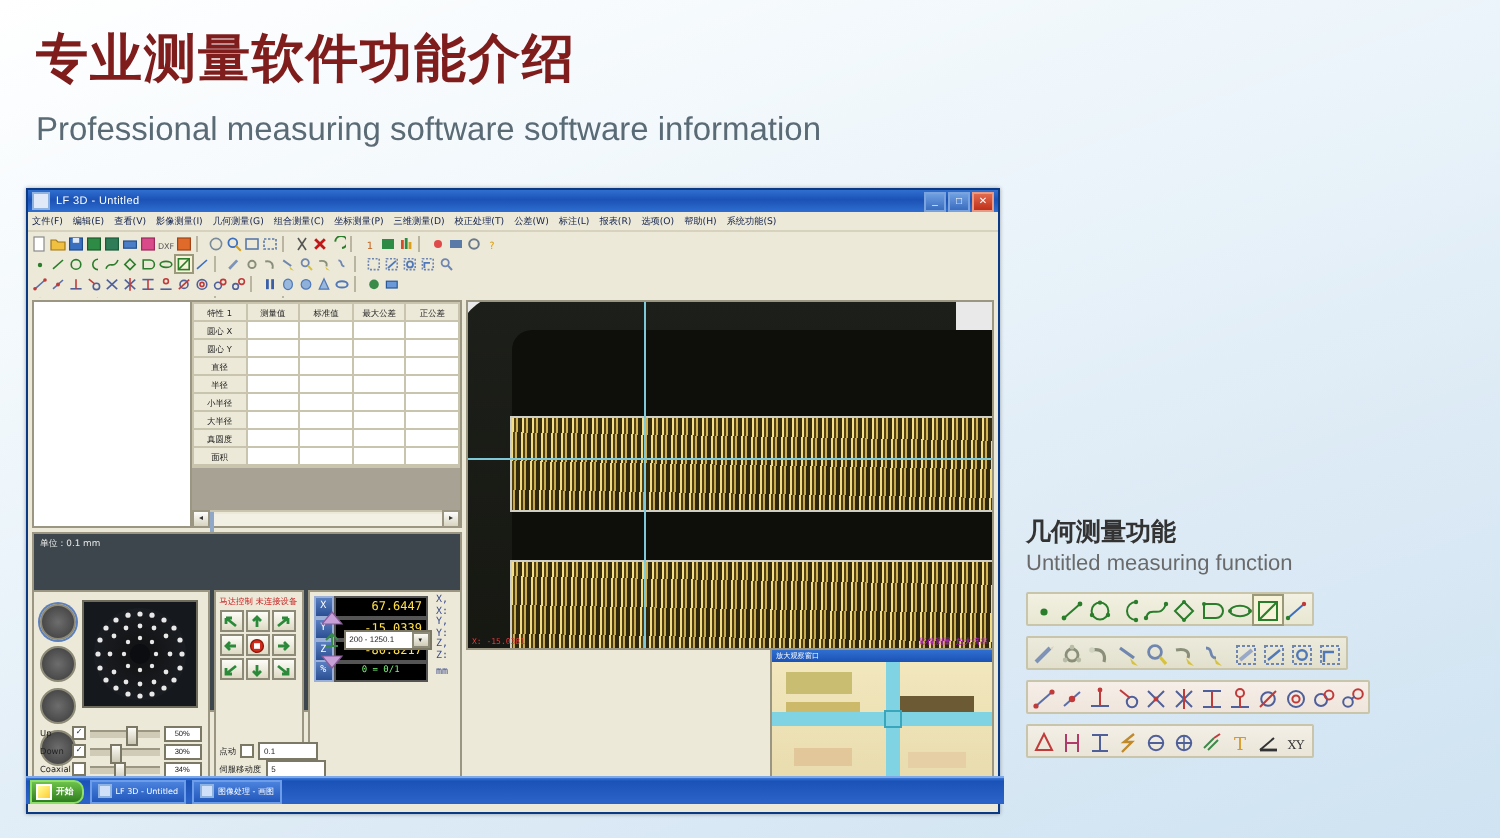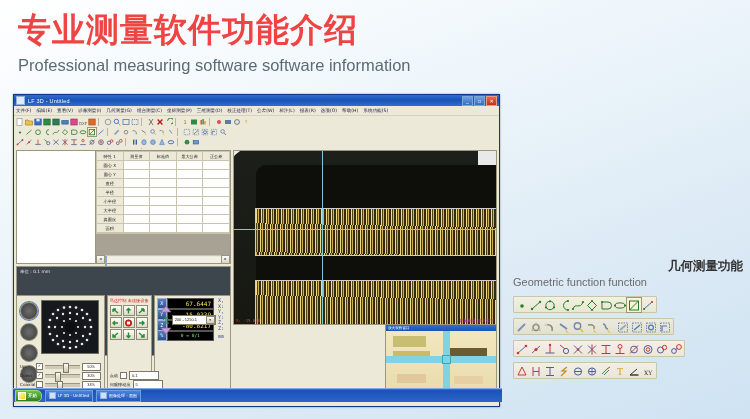--- a/index.html
+++ b/index.html
@@ -7,31 +7,31 @@
     width:750px;height:419px;overflow:hidden;
     font-family:"Liberation Sans","DejaVu Sans",sans-serif;
     background:linear-gradient(160deg,#ffffff 0%,#eef6fb 35%,#dceaf5 70%,#cfe3f2 100%);
     position:relative;
   }
   .page{position:absolute;inset:0;}
 
   
   #header{position:absolute;left:18px;top:8px;width:470px;}
   #title-cn{
-    font-family:Liberation Sans, sans-serif;
-    font-size:33px;font-weight:bold;color:#ef4444;letter-spacing:1px;
+    font-family:Liberation Serif, serif;
+    font-size:26px;font-weight:bold;color:#7f1d1d;letter-spacing:1px;
     line-height:44px;white-space:nowrap;
   }
   #title-en{
     font-size:16.5px;color:#5b6b75;line-height:22px;margin-top:2px;white-space:nowrap;
   }
 
   
   #right-panel{position:absolute;left:513px;top:258px;width:230px;}
-  #geo-title-cn{font-family:"DejaVu Sans",sans-serif;font-size:12.5px;font-weight:bold;color:#333;line-height:16px;text-align:right;}
+  #geo-title-cn{font-family:"DejaVu Sans",sans-serif;font-size:12.5px;font-weight:bold;color:#333;line-height:16px;}
   #geo-title-en{font-size:11px;color:#6a6a6a;line-height:15px;margin-top:1px;}
   .tb-row{margin-top:7px;display:flex;align-items:center;height:15px;}
   .tb-strip{display:flex;align-items:center;height:15px;padding:0 1px;
             border:1px solid #c9c5ab;border-radius:1px;}
   .tb-strip.green{background:linear-gradient(#f2f1e2,#e8e7d2);}
   .tb-strip.blue{background:linear-gradient(#eceadb,#e2e0cd);}
   .tb-strip.red{background:linear-gradient(#f6eee8,#efe5dc);}
   .tb-strip.gdt{background:linear-gradient(#f3efe6,#eae5d8);}
   .tb-gap{width:3px;}
   .ico{width:14px;height:14px;display:block;}
@@ -175,21 +175,21 @@
 
 <div class="page">
 
   <div id="header">
     <div id="title-cn">专业测量软件功能介绍</div>
     <div id="title-en">Professional measuring software software information</div>
   </div>
 
   <div id="right-panel">
     <div id="geo-title-cn">几何测量功能</div>
-    <div id="geo-title-en">Geometric function function</div>
+    <div id="geo-title-en">Untitled measuring function</div>
 
     <div class="tb-row">
       <div class="tb-strip green">
         <span class="ico">
             <svg width="14" height="14">
               <circle cx="7" cy="8" r="1.8" fill="#2a7d2a"></circle>
             </svg>
           </span>
         <span class="ico">
             <svg width="14" height="14">

